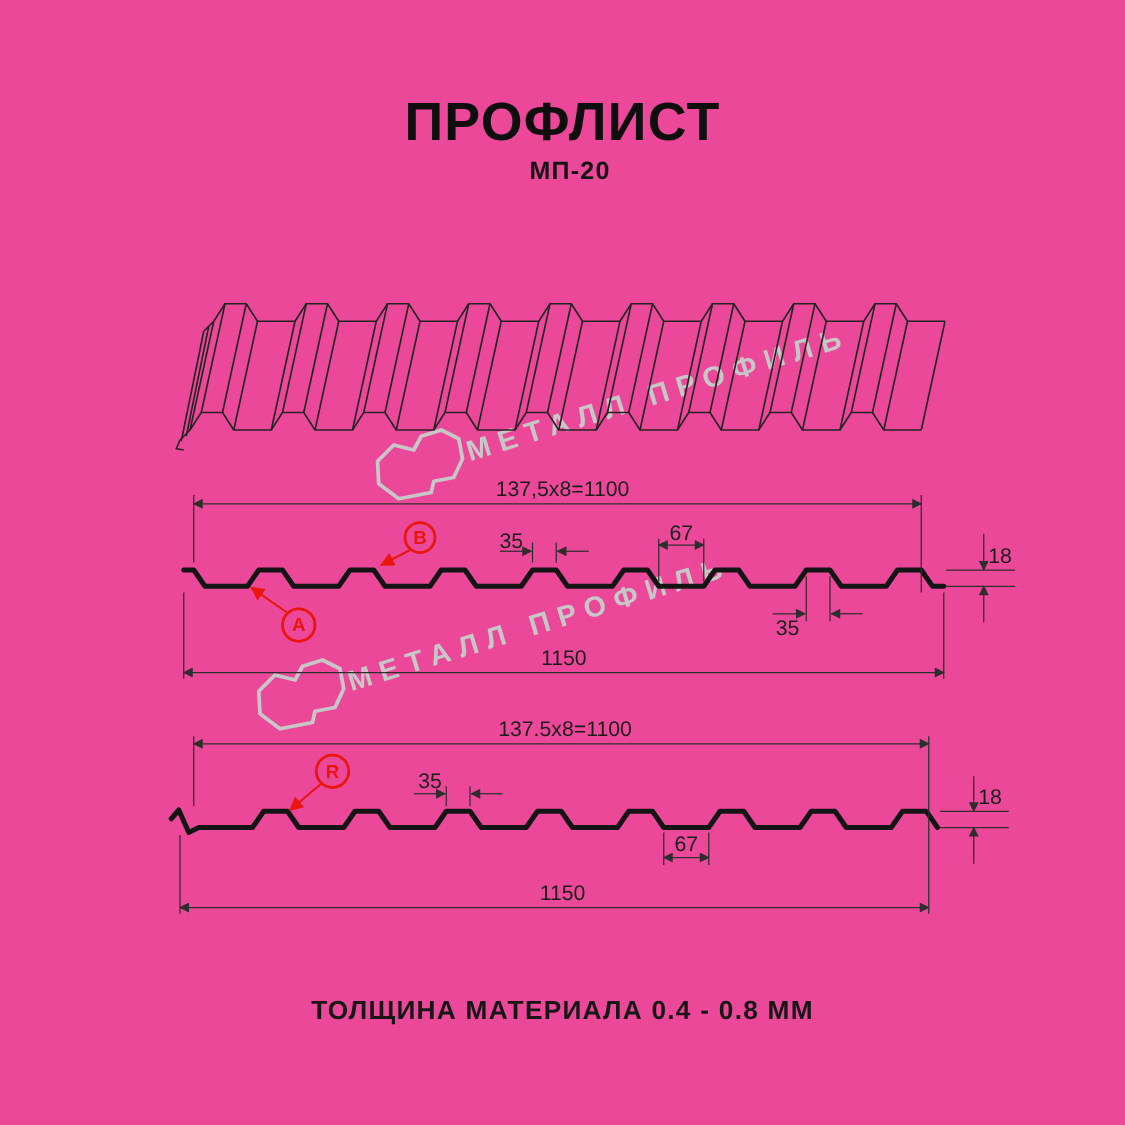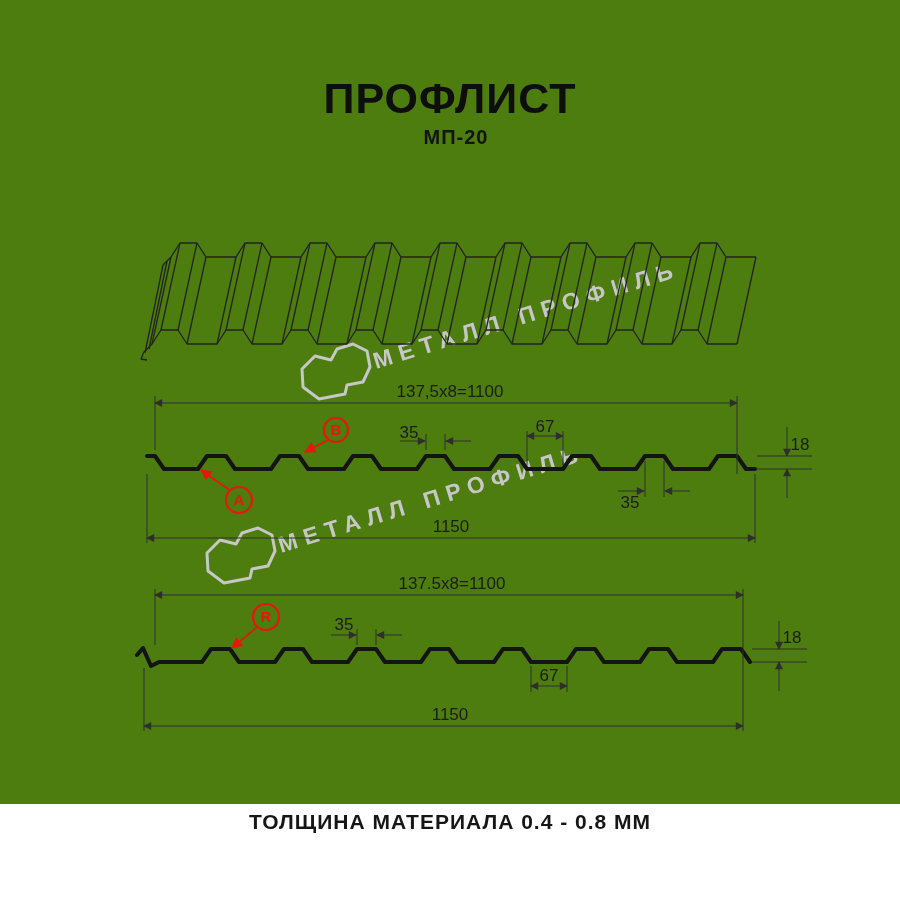--- a/index.html
+++ b/index.html
@@ -1,22 +1,22 @@
 <!DOCTYPE html>
 <html><head>
 <meta charset="utf-8">
 <style>
   html,body{margin:0;padding:0;background:#ffffff;width:900px;height:900px;overflow:hidden;}
-  #stage{position:relative;width:900px;height:804px;background:#4d7c0f;font-family:"Liberation Sans",sans-serif;}
+  #stage{position:relative;width:900px;height:900px;background:#ec4899;font-family:"Liberation Sans",sans-serif;}
   .title{position:absolute;left:0;right:0;top:74px;text-align:center;
          font-size:43px;font-weight:800;letter-spacing:1px;color:#0e0e0e;}
   .model{position:absolute;left:12px;right:0;top:126px;text-align:center;
          font-size:20px;font-weight:700;letter-spacing:1px;color:#141414;}
   .caption{position:absolute;left:0;right:0;top:797px;text-align:center;
-         font-size:21px;font-weight:700;letter-spacing:1px;color:#161616;margin-top:13px;}
+         font-size:21px;font-weight:700;letter-spacing:1px;color:#161616;}
   svg{position:absolute;left:0;top:0;}
   .thin{stroke:#2e2e2e;stroke-width:1;fill:none;}
   .prof{stroke:#141414;stroke-width:4;fill:none;stroke-linejoin:round;stroke-linecap:round;}
   .sheet{stroke:#232323;stroke-width:1.3;fill:none;stroke-linejoin:round;}
   .dimtxt{font-family:"Liberation Sans",sans-serif;font-size:17px;fill:#1c1c1c;}
   .red{stroke:#e8160c;fill:none;stroke-width:2.2;}
   .redln{stroke:#e8160c;stroke-width:1.6;fill:none;}
   .redtxt{font-family:"Liberation Sans",sans-serif;font-size:15px;font-weight:600;fill:#e8160c;}
   .wm{stroke:#c7c7c7;stroke-width:3;fill:none;stroke-linejoin:round;}
   .wmtxt{font-family:"Liberation Sans",sans-serif;font-size:23px;font-weight:700;

